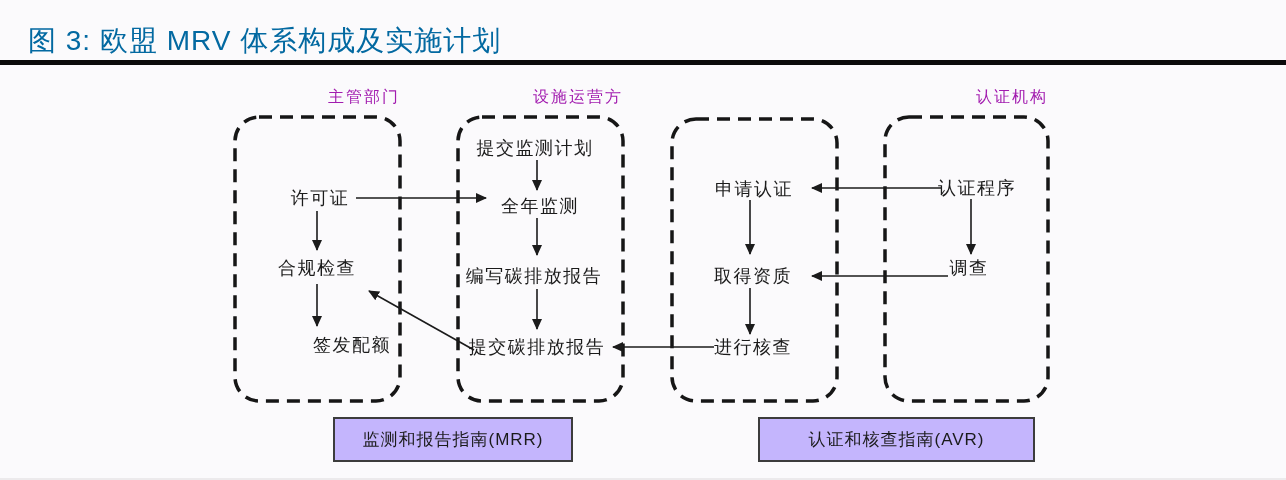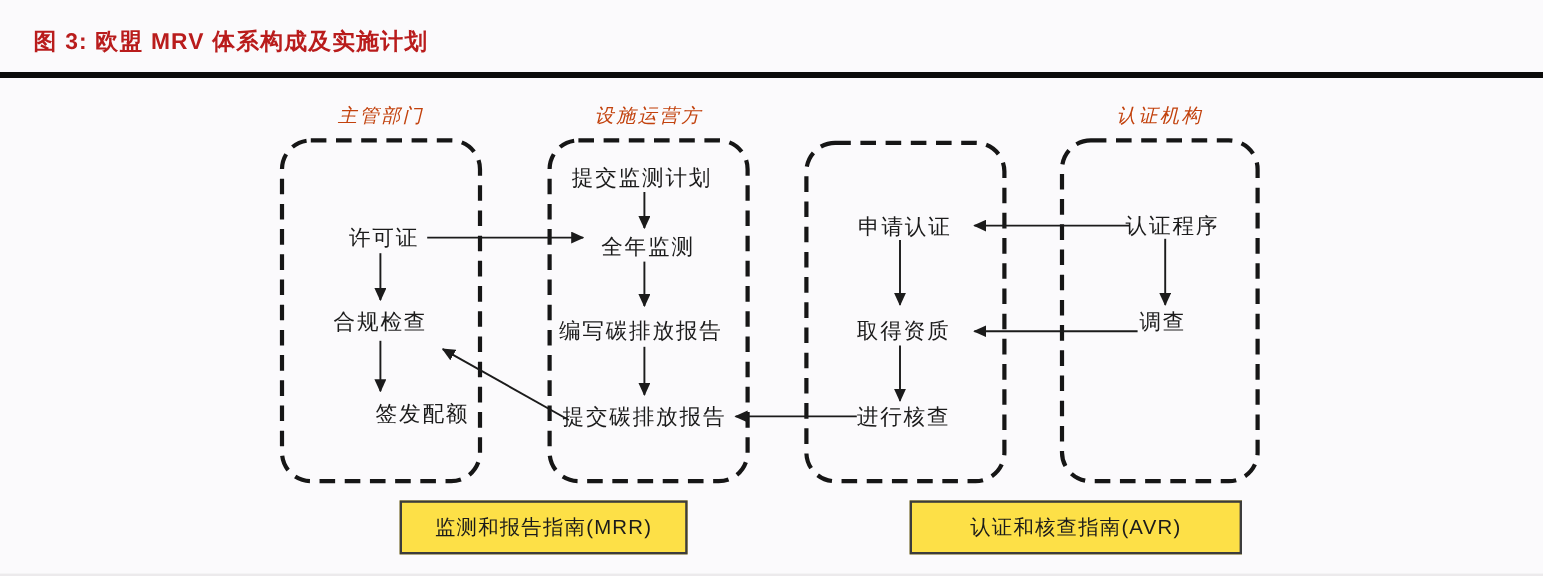--- a/index.html
+++ b/index.html
@@ -1,35 +1,35 @@
 <!DOCTYPE html>
 <html><head>
 <meta charset="utf-8">
 <style>
   html,body{margin:0;padding:0;background:#ffffff;}
   .canvas{
     position:relative;width:1286px;height:480px;background:#fbfafc;
     font-family:"Liberation Sans",sans-serif;overflow:hidden;
   }
   .title{
-    position:absolute;left:28px;top:22px;font-size:19px;font-weight:bold;
-    color:#b91c1c;letter-spacing:1px;white-space:nowrap;
+    position:absolute;left:28px;top:22px;font-size:28px;font-weight:normal;
+    color:#0369a1;letter-spacing:1px;white-space:nowrap;
   }
   .rule{position:absolute;left:0;top:60px;width:1286px;height:5px;background:#0b0b0b;}
   .overlay{position:absolute;left:0;top:0;}
   .col-header{
-    position:absolute;top:87px;font-size:16px;color:#c2410c;text-align:center;
-    letter-spacing:2px;white-space:nowrap;font-style:italic;
+    position:absolute;top:87px;font-size:16px;color:#a21caf;text-align:right;
+    letter-spacing:2px;white-space:nowrap;
   }
   .node{
     position:absolute;transform:translate(-50%,-50%);font-size:18px;color:#1b1b1b;
     white-space:nowrap;letter-spacing:1.5px;
   }
   .footer-box{
-    position:absolute;top:417px;height:45px;border:2px solid #3c3c3c;background:#fde047;
+    position:absolute;top:417px;height:45px;border:2px solid #3c3c3c;background:#c4b5fd;
     display:flex;align-items:center;justify-content:center;font-size:17px;color:#1b1b1b;
     letter-spacing:1px;box-sizing:border-box;
   }
   .bottom-line{position:absolute;left:0;bottom:0;width:1286px;height:2px;background:#eceaec;}
 </style>
 </head>
 <body>
 
 <div class="canvas">
 

